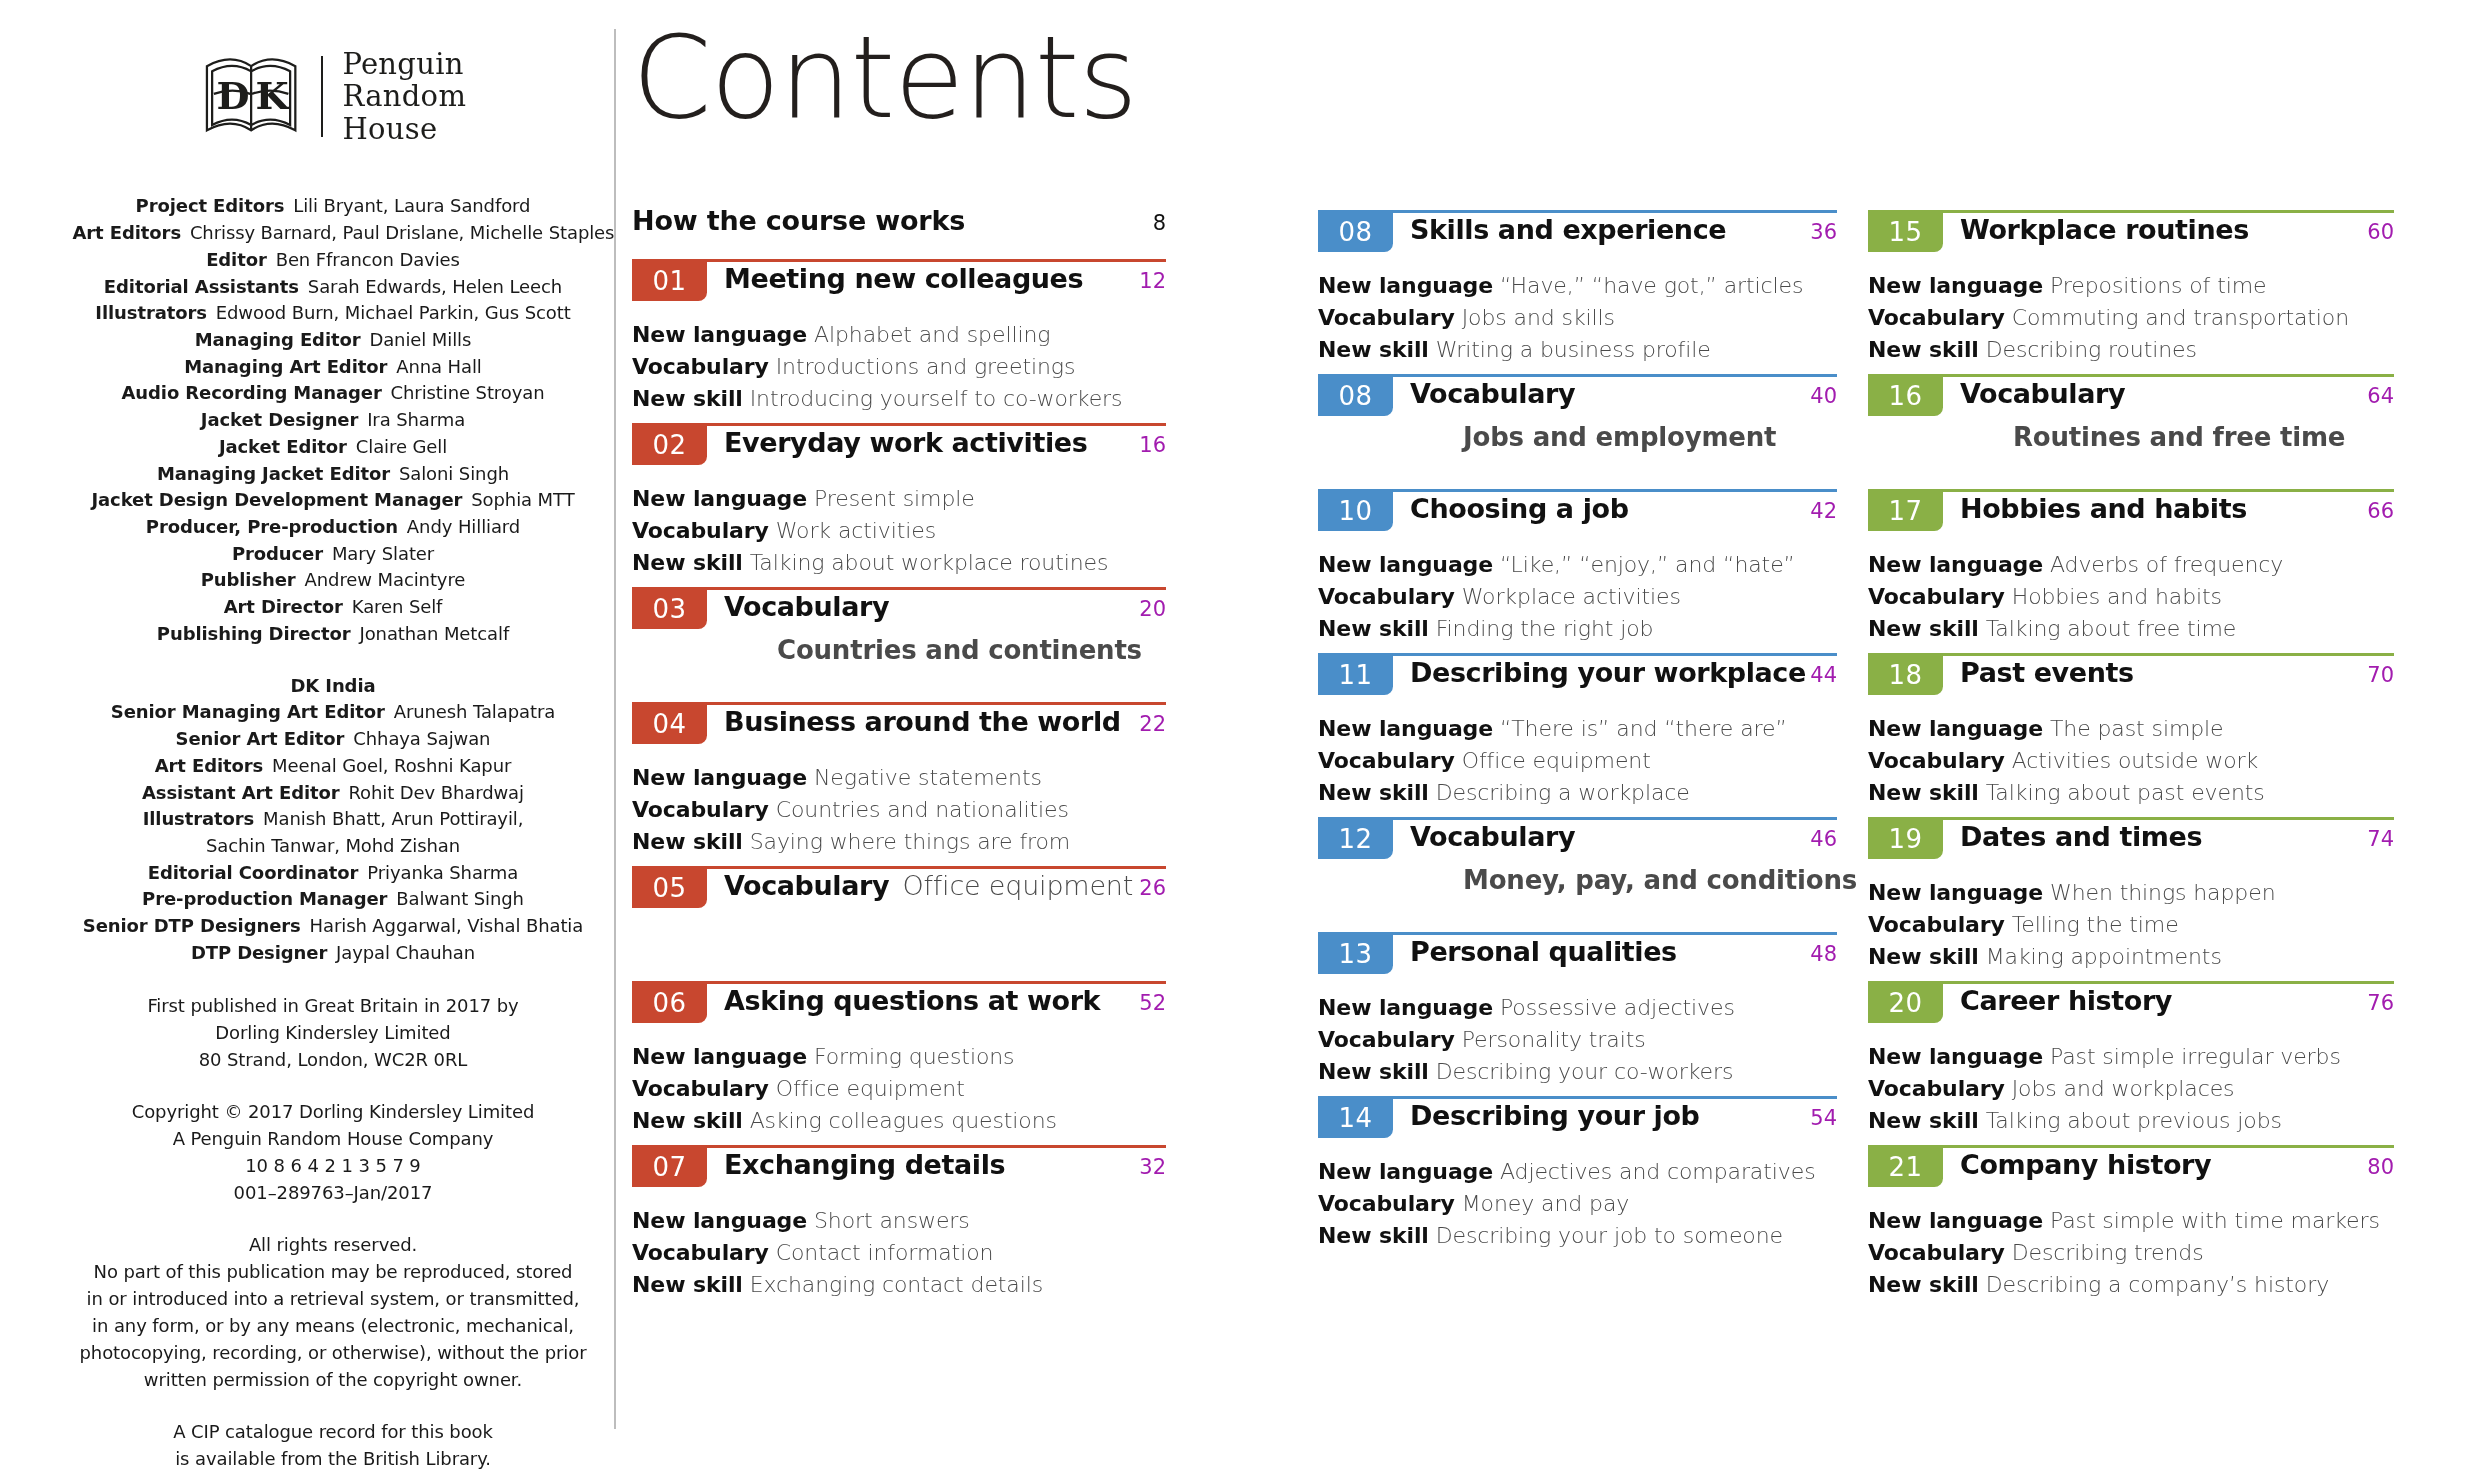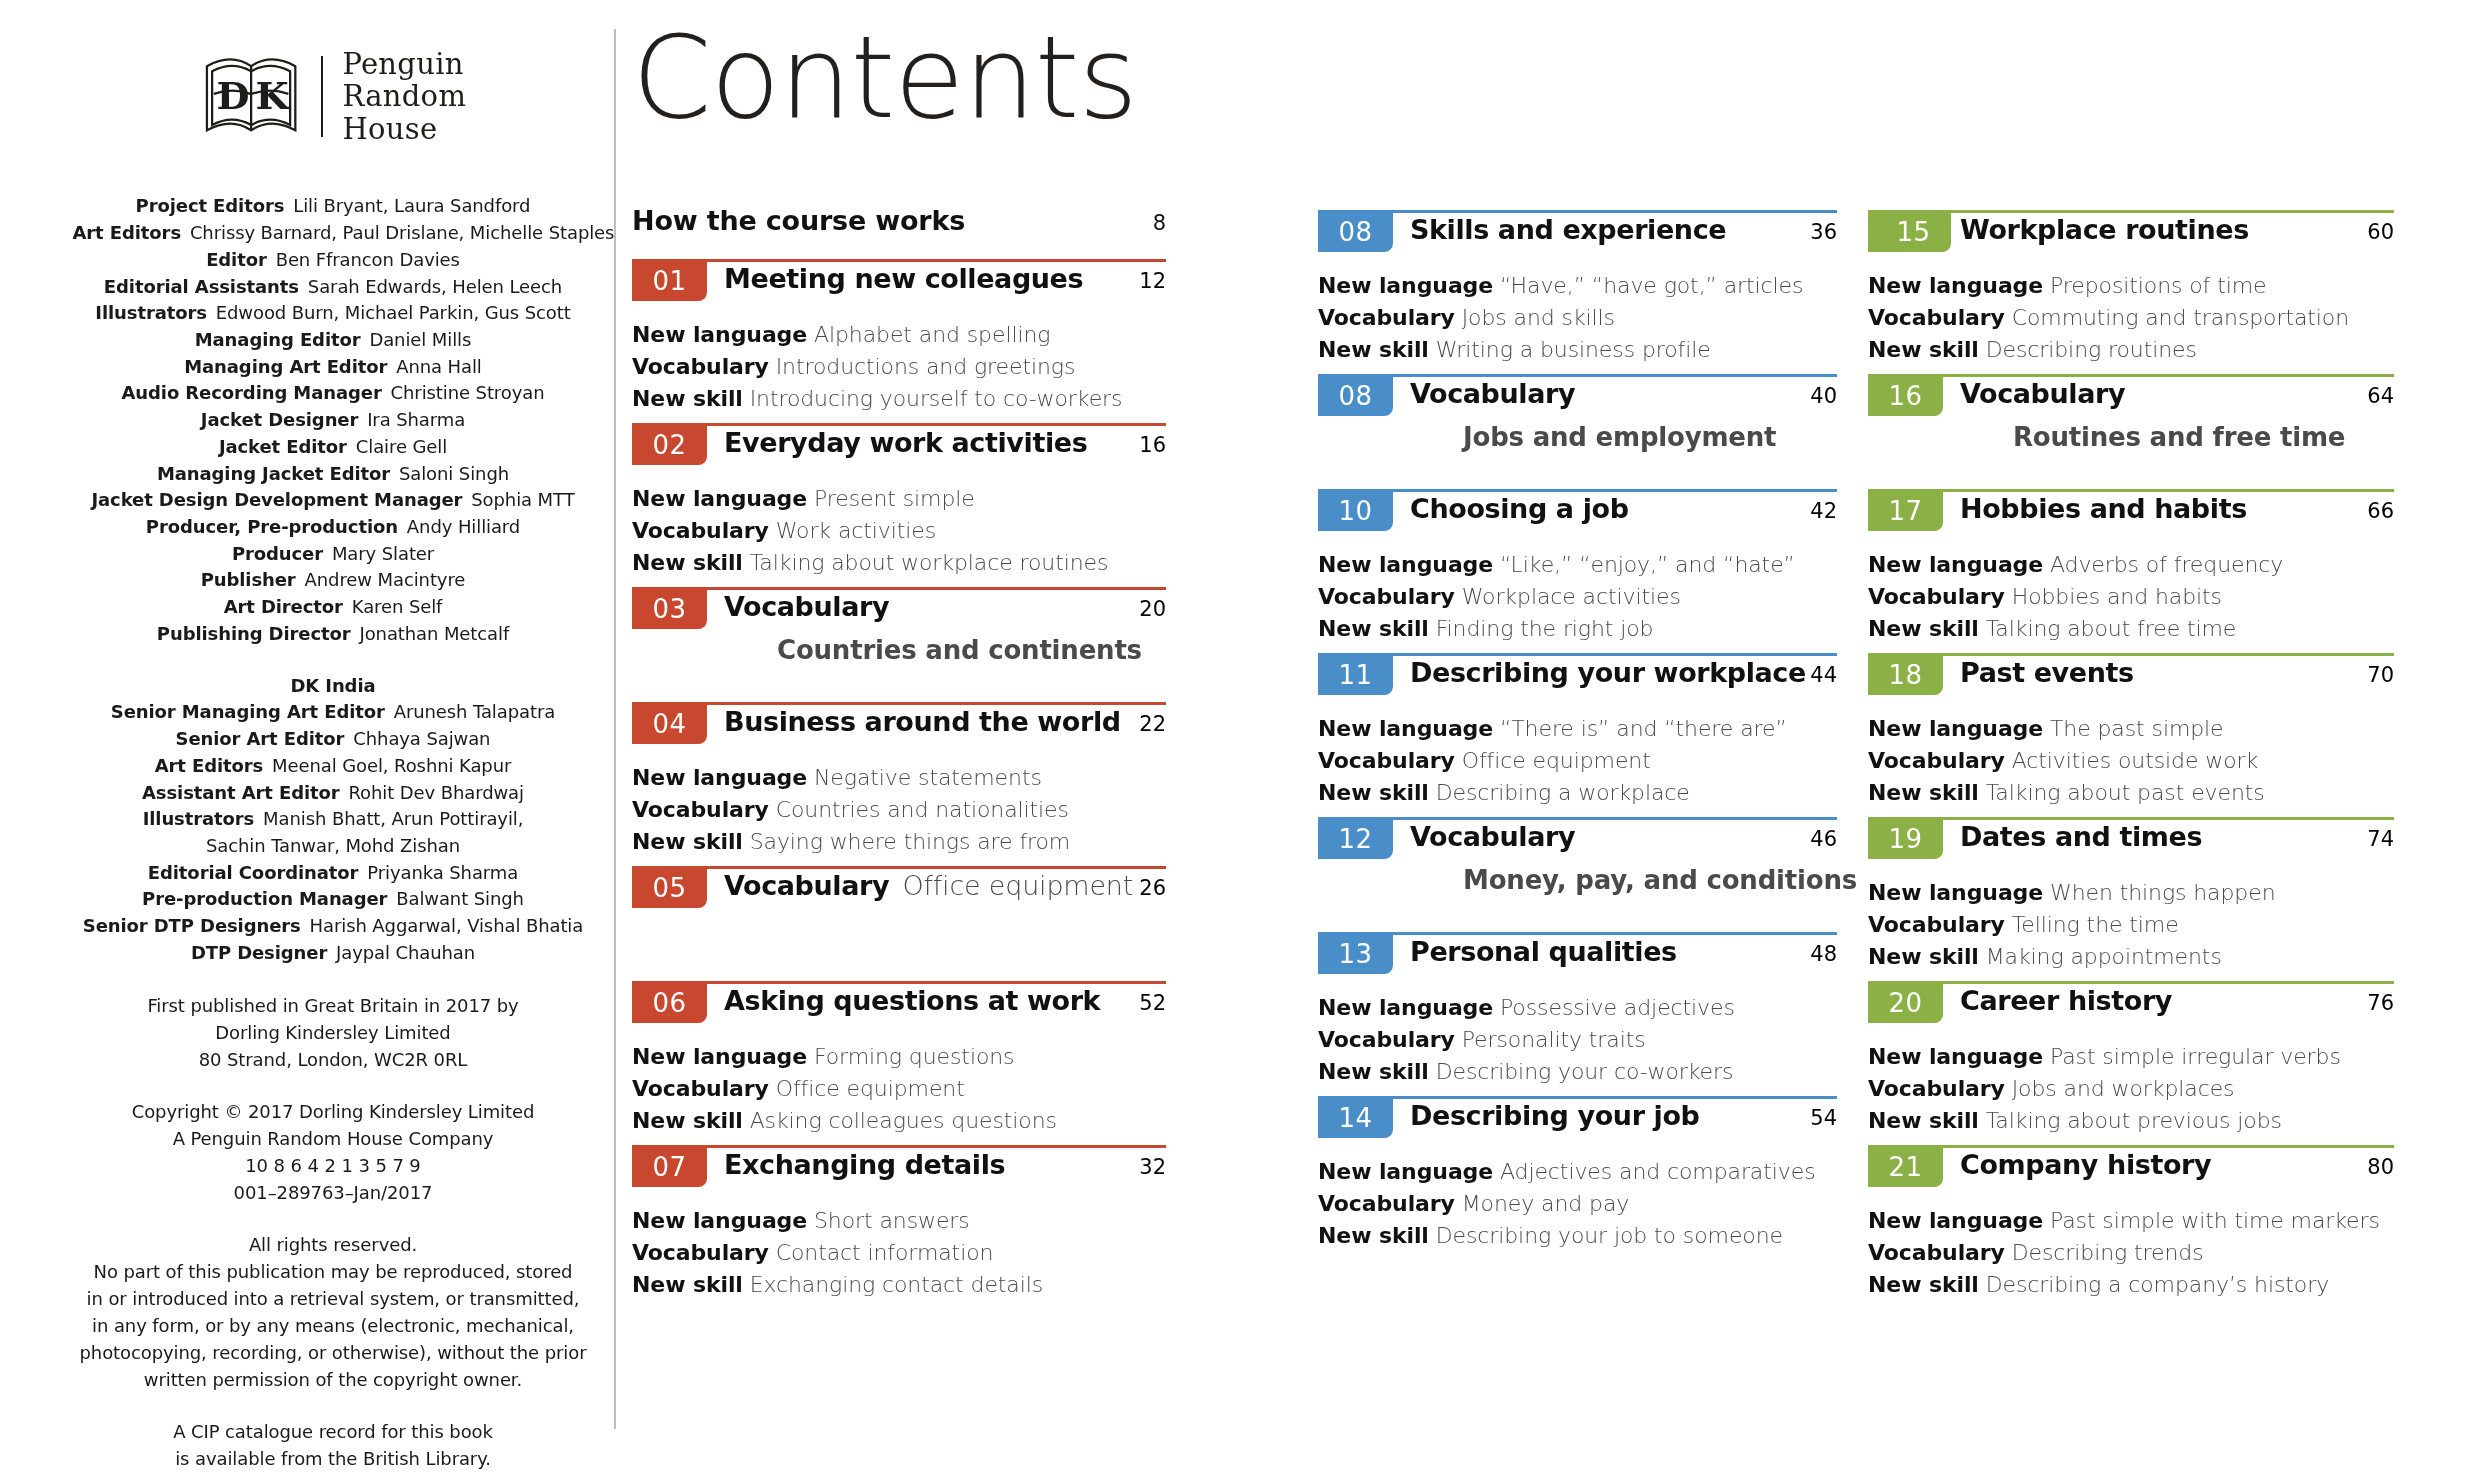--- a/index.html
+++ b/index.html
@@ -72,21 +72,21 @@
   }
   .entry-title{
     position:absolute;left:92px;top:3.9px;
     font-size:27px;font-weight:700;color:#111;letter-spacing:-0.4px;
     white-space:nowrap;
     text-align:right;
   }
   .entry-title .lt{font-weight:300;color:#4a4a4a;letter-spacing:-0.2px;}
   .entry-page{
     position:absolute;right:0;top:9.7px;
-    font-size:21px;font-weight:400;color:#000000;
+    font-size:21px;font-weight:400;color:#a21caf;
   }
   .subtitle{
     margin-left:145px;margin-top:-1.9px;
     font-size:26px;font-weight:700;color:#4a4a4a;letter-spacing:-0.2px;
     white-space:nowrap;
   }
   .detail{
     margin-left:0;font-size:22px;line-height:1.46;color:#4a4a4a;
     font-weight:300;letter-spacing:-0.1px;white-space:nowrap;
   }
@@ -387,21 +387,21 @@
           <div class="detail"><b>New language</b><span> Adjectives and comparatives</span></div>
           <div class="detail"><b>Vocabulary</b><span> Money and pay</span></div>
           <div class="detail"><b>New skill</b><span> Describing your job to someone</span></div>
         </div>
       </div>
     </div>
   <div class="col col-green" id="col-2" style="top: 210px; position: absolute;">
       <div class="entry" style="height: 164px;">
         <div class="entry-head">
           <div class="rule" style="background: rgb(138, 176, 70);"></div>
-          <div class="badge" style="background: rgb(138, 176, 70); padding-left: 8px;">
+          <div class="badge" style="background: rgb(138, 176, 70);">
             <span>15</span>
           </div>
           <div class="entry-title">Workplace routines</div>
           <div class="entry-page">60</div>
         </div>
         <div class="details">
           <div class="detail"><b>New language</b><span> Prepositions of time</span></div>
           <div class="detail"><b>Vocabulary</b><span> Commuting and transportation</span></div>
           <div class="detail"><b>New skill</b><span> Describing routines</span></div>
         </div>

